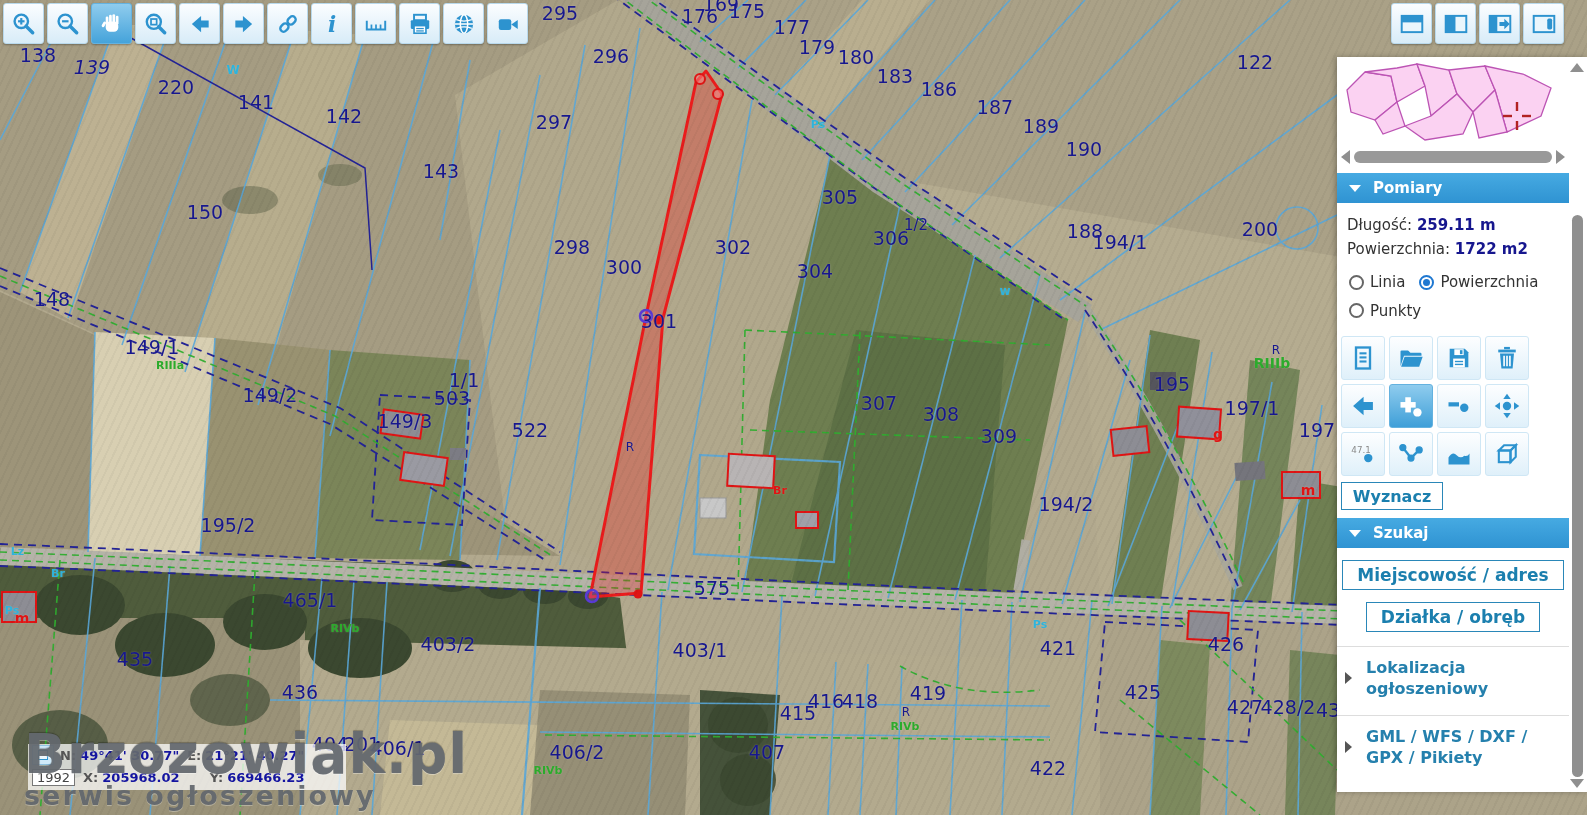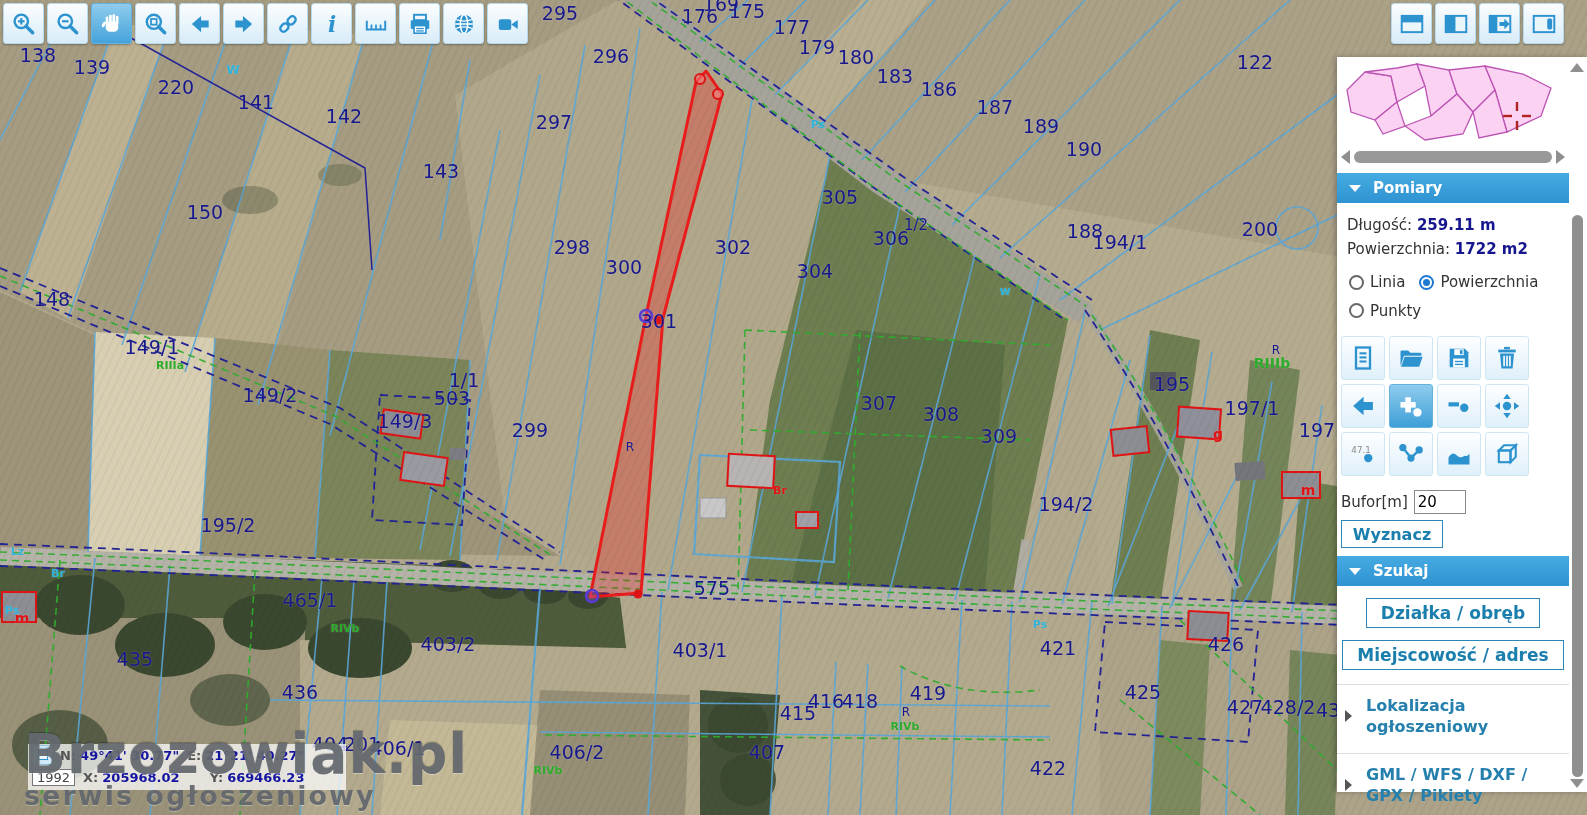--- a/index.html
+++ b/index.html
@@ -263,33 +263,33 @@
       <circle cx="718" cy="94" r="5" fill="rgba(255,130,130,.55)" stroke="#e01414" stroke-width="2"></circle>
       <circle cx="646" cy="316" r="6" fill="rgba(150,130,255,.25)" stroke="#5a3bd6" stroke-width="2.5"></circle>
       <circle cx="592" cy="596" r="6" fill="rgba(150,130,255,.25)" stroke="#5a3bd6" stroke-width="2.5"></circle>
       <circle cx="658" cy="320" r="4.5" fill="#e01414"></circle>
       <circle cx="638" cy="594" r="4.5" fill="#e01414"></circle>
     </g>
   </svg>
   <div id="map-texture"></div>
   <div id="map-labels">
       <span class="lbl navy" style="left: 38px; top: 55px;">138</span>
-      <span class="lbl navy" style="left: 92px; top: 67px;">139</span>
+      <span class="lbl navy" style="left: 92px; top: 67px; font-style: italic;">139</span>
       <span class="lbl navy" style="left: 176px; top: 87px;">220</span>
       <span class="lbl navy" style="left: 256px; top: 102px;">141</span>
       <span class="lbl navy" style="left: 344px; top: 116px;">142</span>
       <span class="lbl navy" style="left: 441px; top: 171px;">143</span>
       <span class="lbl navy" style="left: 205px; top: 212px;">150</span>
       <span class="lbl navy" style="left: 52px; top: 299px;">148</span>
       <span class="lbl navy" style="left: 152px; top: 347px;">149/1</span>
       <span class="lbl navy" style="left: 270px; top: 395px;">149/2</span>
       <span class="lbl navy" style="left: 405px; top: 421px;">149/3</span>
       <span class="lbl navy" style="left: 464px; top: 380px;">1/1</span>
       <span class="lbl navy" style="left: 452px; top: 398px;">503</span>
-      <span class="lbl navy" style="left: 530px; top: 430px;">299</span>
+      <span class="lbl navy" style="left: 530px; top: 430px;">522</span>
       <span class="lbl navy" style="left: 228px; top: 525px;">195/2</span>
       <span class="lbl navy" style="left: 310px; top: 600px;">465/1</span>
       <span class="lbl navy" style="left: 135px; top: 659px;">435</span>
       <span class="lbl navy" style="left: 300px; top: 692px;">436</span>
       <span class="lbl navy" style="left: 448px; top: 644px;">403/2</span>
       <span class="lbl navy" style="left: 700px; top: 650px;">403/1</span>
       <span class="lbl navy" style="left: 330px; top: 744px;">404</span>
       <span class="lbl navy" style="left: 362px; top: 744px;">201</span>
       <span class="lbl navy" style="left: 398px; top: 748px;">406/1</span>
       <span class="lbl navy" style="left: 577px; top: 752px;">406/2</span>
@@ -620,33 +620,29 @@
         <div class="gbtn">
             <svg width="28" height="28" viewBox="0 0 24 24" fill="none" stroke="currentColor" stroke-width="1.8">
               <rect x="5" y="9" width="10" height="10"></rect>
               <polygon points="5,9 9.5,4.5 19.5,4.5 15,9"></polygon>
               <polygon points="15,9 19.5,4.5 19.5,14.5 15,19"></polygon>
             </svg>
           </div>
       </div>
 
       
-      <div id="buforrow">
-        <span>Bufor[m]</span>
-        <input id="bufor-input" type="text" value="20" style="">
-      </div>
       <button id="wyznacz">Wyznacz</button>
 
       
       <div class="sec-head">
         <span class="caret"></span>
         <span>Szukaj</span>
       </div>
+      <button class="sz-btn">Miejscowość / adres</button>
       <button class="sz-btn">Działka / obręb</button>
-      <button class="sz-btn">Miejscowość / adres</button>
 
       <div class="exp-item">
         <span class="arr"></span>
         <span style="max-width:150px">Lokalizacja ogłoszeniowy</span>
       </div>
       <div class="exp-item">
         <span class="arr"></span>
         <span style="max-width:185px">GML / WFS / DXF / GPX / Pikiety</span>
       </div>
     </div>

